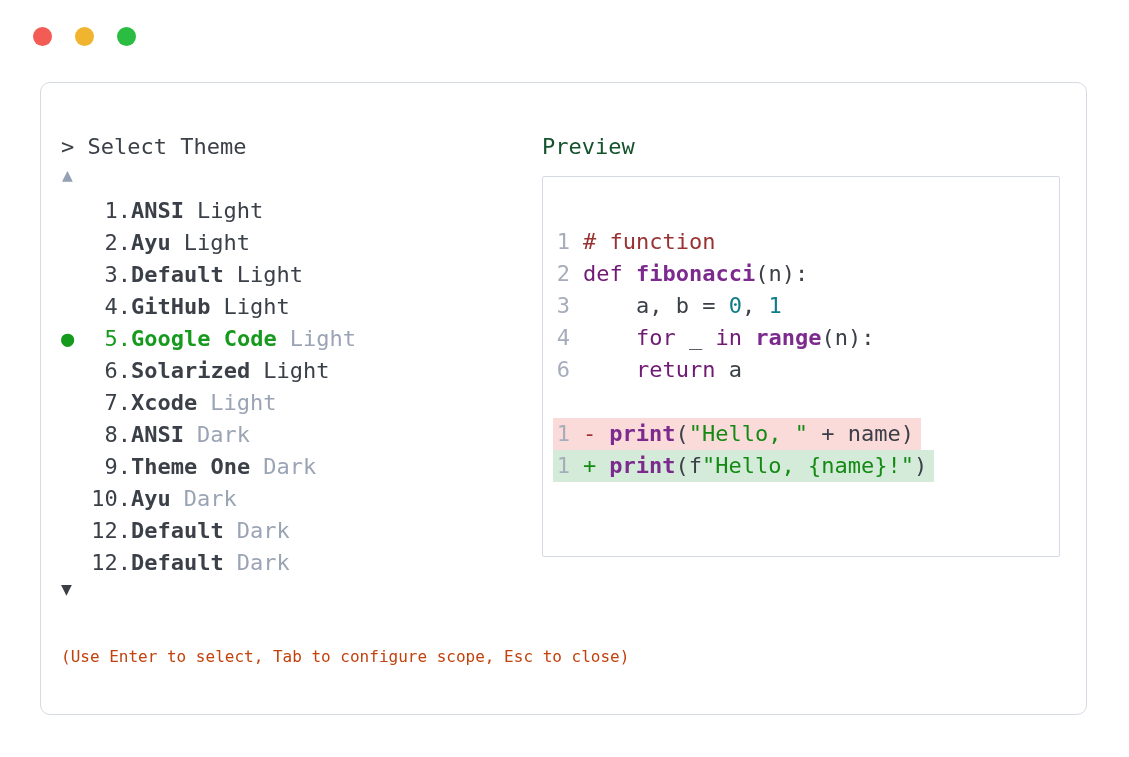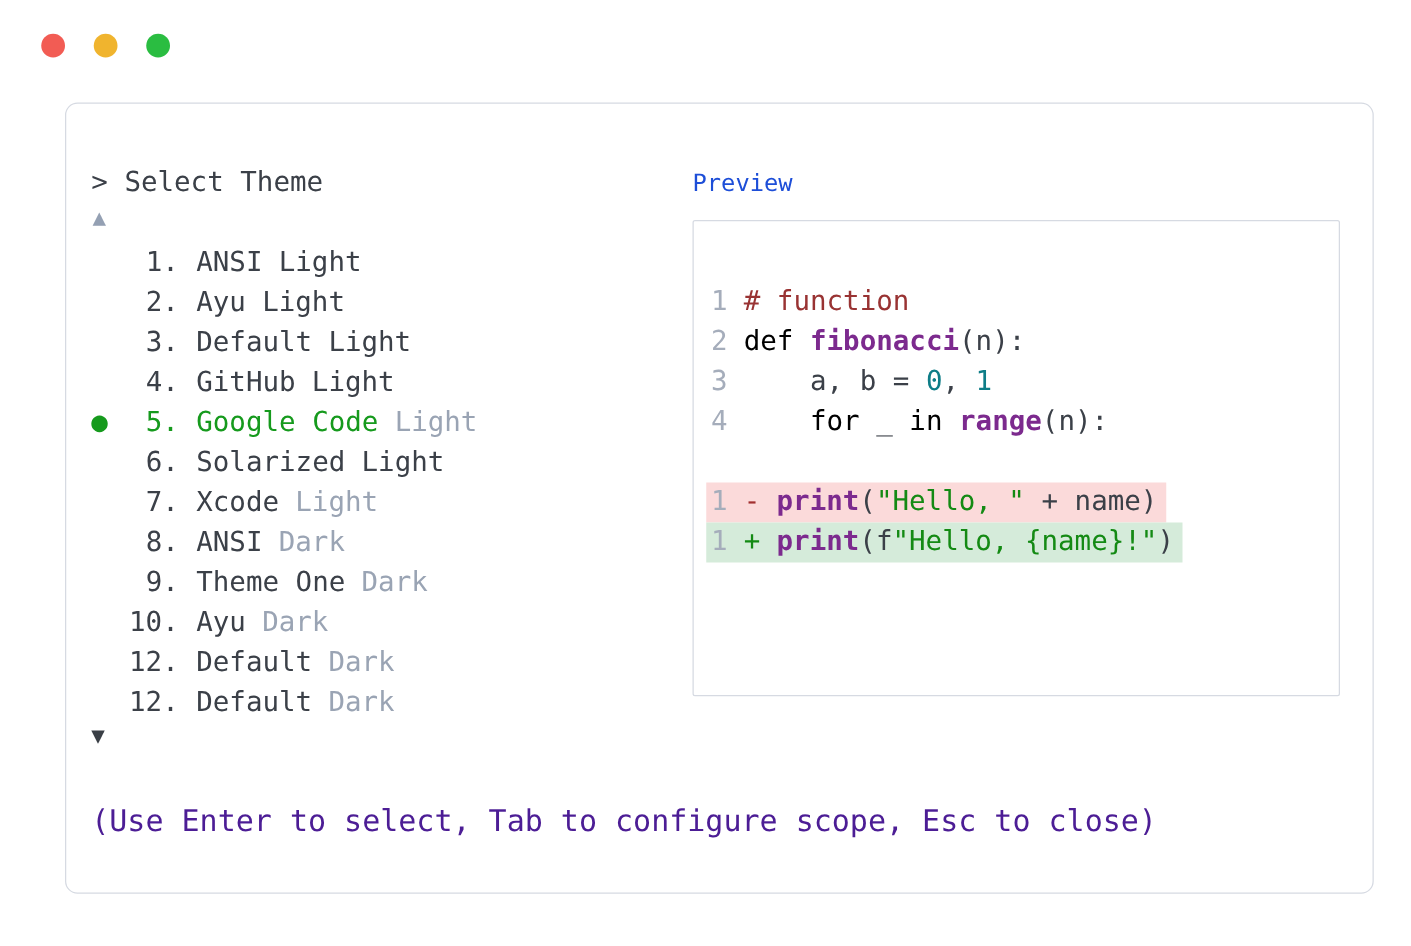--- a/index.html
+++ b/index.html
@@ -9,55 +9,55 @@
     -webkit-font-smoothing:antialiased;
   }
   
   .tl{position:absolute;top:27px;width:19px;height:19px;border-radius:50%;}
   .tl.red{left:33px;background:#f25c54;}
   .tl.yellow{left:75px;background:#f0b42e;}
   .tl.green{left:117px;background:#2abd41;}
 
   
   .panel{
-    position:absolute;left:52px;top:82px;width:1047px;height:633px;
+    position:absolute;left:40px;top:82px;width:1047px;height:633px;
     border:1.5px solid #d6dae2;border-radius:10px;background:#fff;box-sizing:border-box;
   }
   .prompt-line{position:absolute;left:20px;top:50px;height:28px;line-height:28px;
     font-size:22px;color:#3b4048;white-space:pre;}
   .prompt-line .caret{color:#3b4048;}
   .preview-label{position:absolute;left:501px;top:50px;height:28px;line-height:28px;
-    font-size:19px;color:#1d4ed8;}
+    font-size:22px;color:#14532d;}
 
   .scroll-up{position:absolute;left:21px;top:82px;font-size:18px;line-height:20px;color:#94a0b3;}
   .scroll-down{position:absolute;left:20px;top:496px;font-size:18px;line-height:20px;color:#3a3f46;}
 
   .theme-list{position:absolute;left:20px;top:112px;}
   .titem{display:flex;height:32px;line-height:32px;font-size:22px;white-space:pre;}
   .titem .bullet{width:29px;color:#169a1d;}
   .titem .num{width:41px;text-align:right;color:#3b4048;}
-  .titem .tname{margin-left:14px;color:#3b4048;}
+  .titem .tname{color:#3b4048;font-weight:bold;}
   .titem .sfx{margin-left:13px;}
   .titem .sfx.dk{color:#3b4048;}
   .titem .sfx.mut{color:#9aa4b4;}
   .titem.selected .num,.titem.selected .tname{color:#169a1d;}
 
   .hint{position:absolute;left:20px;top:558px;height:32px;line-height:32px;
-    font-size:24px;color:#4c1d95;white-space:pre;}
+    font-size:16px;color:#c2410c;white-space:pre;}
 
   
   .preview-box{
     position:absolute;left:501px;top:93px;width:518px;height:381px;
     border:1.5px solid #d6dae2;border-radius:2px;background:#fff;box-sizing:border-box;
     padding:49px 0 0 13px;overflow:hidden;
   }
   .cline{height:32px;line-height:32px;font-size:22px;white-space:pre;color:#3b4048;}
   .lnum{display:inline-block;width:14px;text-align:right;margin-right:13px;color:#a5adbb;}
   .tok-comment{color:#993333;}
-  .tok-keyword{color:#000000;}
+  .tok-keyword{color:#701a75;}
   .tok-func{color:#7c2a8e;font-weight:bold;}
   .tok-literal{color:#0e7d87;}
   .tok-string{color:#148a14;}
   .tok-plain{color:#3b4048;}
   .tok-minus{color:#a12f2f;}
   .tok-plus{color:#148a14;}
   .sign{margin-right:13px;}
   .hl{display:inline-block;height:32px;padding:0 7px 0 3px;margin-left:-3px;}
   .hl.removed{background:#fbdada;}
   .hl.added{background:#d5ebda;}
@@ -94,18 +94,19 @@
 
   <div class="scroll-down">▼</div>
 
   <div class="hint">(Use Enter to select, Tab to configure scope, Esc to close)</div>
 
   <div class="preview-box">
     <div class="cline"><span class="lnum">1</span><span class="tok-comment"># function</span></div>
     <div class="cline"><span class="lnum">2</span><span class="tok-keyword">def</span><span class="tok-plain"> </span><span class="tok-func">fibonacci</span><span class="tok-plain">(n):</span></div>
     <div class="cline"><span class="lnum">3</span><span class="tok-plain">    a, b = </span><span class="tok-literal">0</span><span class="tok-plain">, </span><span class="tok-literal">1</span></div>
     <div class="cline"><span class="lnum">4</span><span class="tok-plain">    </span><span class="tok-keyword">for</span><span class="tok-plain"> _ </span><span class="tok-keyword">in</span><span class="tok-plain"> </span><span class="tok-func">range</span><span class="tok-plain">(n):</span></div>
+    <div class="cline"><span class="lnum">6</span><span class="tok-plain">    </span><span class="tok-keyword">return</span><span class="tok-plain"> a</span></div>
     <div class="cline"></div>
     <div class="cline"><span class="hl removed"><span class="lnum">1</span><span class="tok-minus sign">-</span><span class="tok-func">print</span><span class="tok-plain">(</span><span class="tok-string">"Hello, "</span><span class="tok-plain"> + name)</span></span></div>
     <div class="cline"><span class="hl added"><span class="lnum">1</span><span class="tok-plus sign">+</span><span class="tok-func">print</span><span class="tok-plain">(f</span><span class="tok-string">"Hello, {name}!"</span><span class="tok-plain">)</span></span></div>
   </div>
 
 </div>
 
 </body></html>

